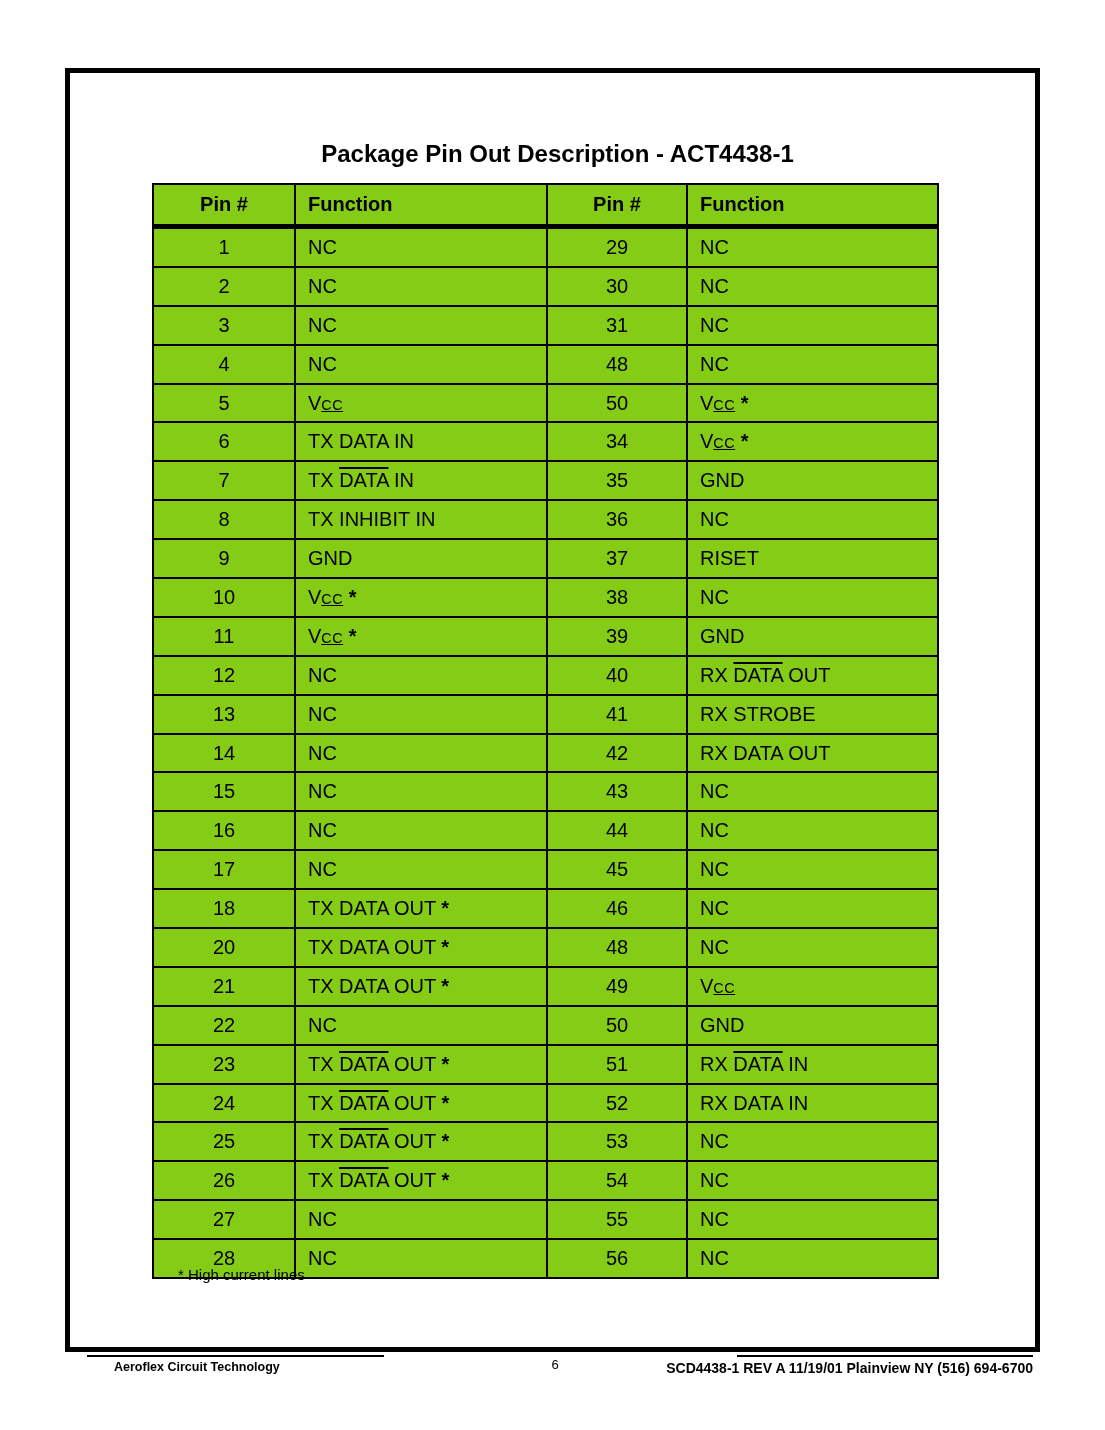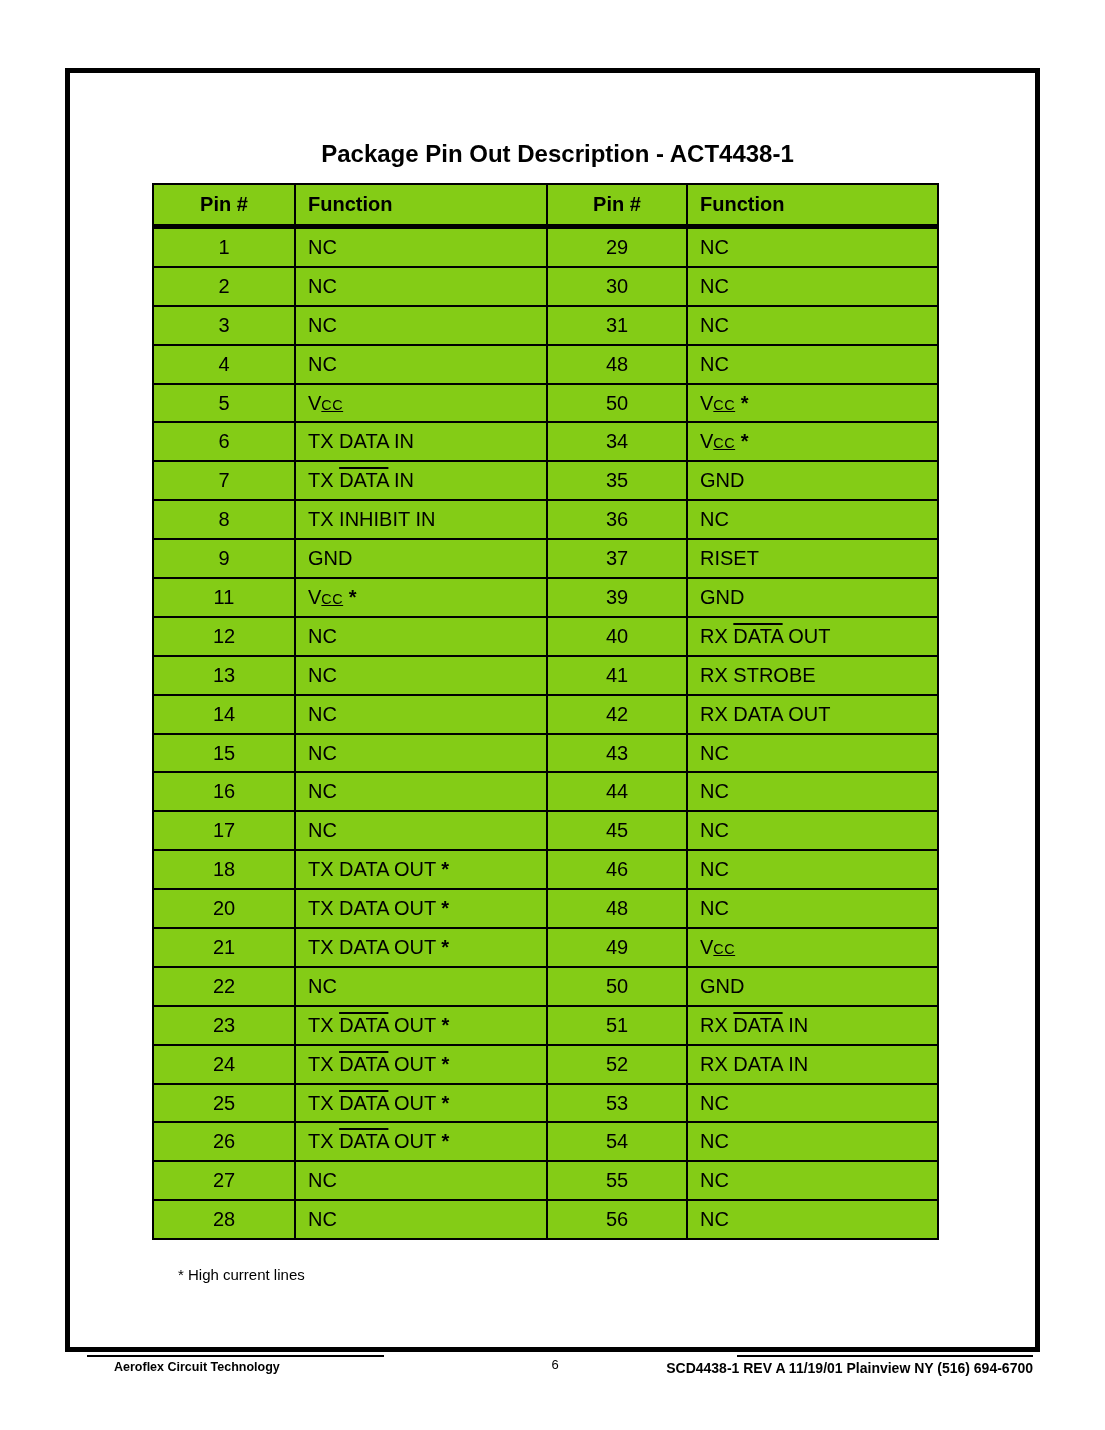--- a/index.html
+++ b/index.html
@@ -187,20 +187,26 @@
         <td class="cell-pin">36</td>
         <td class="cell-fn">NC</td>
       </tr>
       <tr>
         <td class="cell-pin">9</td>
         <td class="cell-fn">GND</td>
         <td class="cell-pin">37</td>
         <td class="cell-fn">RISET</td>
       </tr>
       <tr>
+        <td class="cell-pin">10</td>
+        <td class="cell-fn">V<span class="sc">CC</span> <span class="ast">*</span></td>
+        <td class="cell-pin">38</td>
+        <td class="cell-fn">NC</td>
+      </tr>
+      <tr>
         <td class="cell-pin">11</td>
         <td class="cell-fn">V<span class="sc">CC</span> <span class="ast">*</span></td>
         <td class="cell-pin">39</td>
         <td class="cell-fn">GND</td>
       </tr>
       <tr>
         <td class="cell-pin">12</td>
         <td class="cell-fn">NC</td>
         <td class="cell-pin">40</td>
         <td class="cell-fn">RX <span class="ov">DATA</span> OUT</td>

